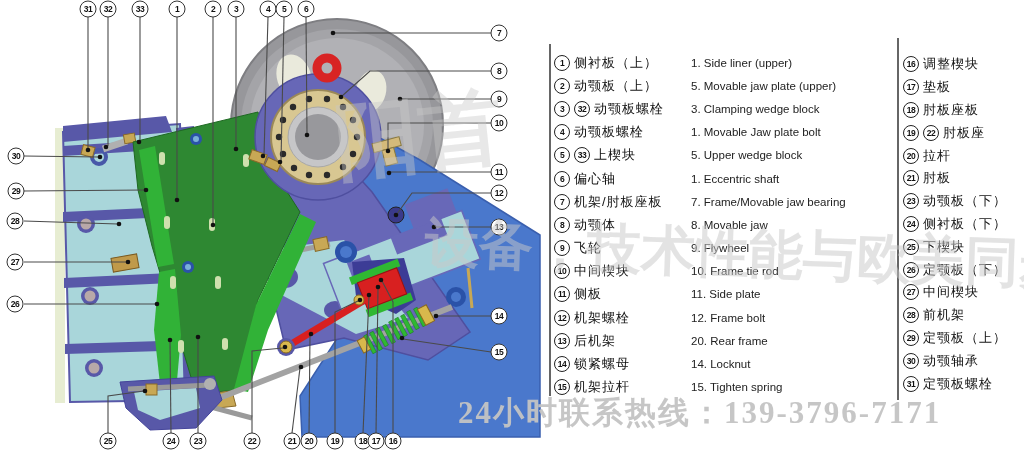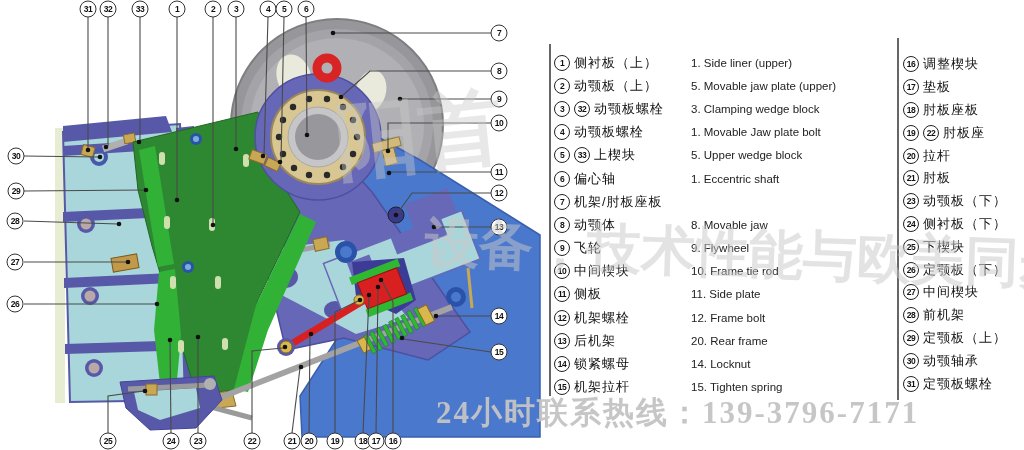--- a/index.html
+++ b/index.html
@@ -20,21 +20,21 @@
         text-align:center;margin-right:4px;letter-spacing:-0.5px;}
   .cnum:empty{display:none;}
   .zh{font-size:13px;font-weight:normal;color:#111;white-space:nowrap;letter-spacing:1px;}
   .en{position:absolute;left:137px;font-size:11.5px;color:#222;white-space:nowrap;}
   .vdivider{position:absolute;width:2px;background:#666;z-index:3;}
   
   .wm{position:absolute;color:#c9c9c9;z-index:6;pointer-events:none;white-space:nowrap;
       font-weight:bold;font-family:"Liberation Serif","DejaVu Serif",serif;}
   #wm-brand{left:335px;top:78px;font-size:84px;opacity:.42;transform:rotate(-6deg);}
   #wm-slogan{left:425px;top:218px;font-size:54px;opacity:.5;transform:rotate(2deg);}
-  #wm-hotline{left:436px;top:392px;font-size:31px;color:#c4c4c4;opacity:.95;letter-spacing:2px;}
+  #wm-hotline{left:458px;top:392px;font-size:31px;color:#c4c4c4;opacity:.95;letter-spacing:2px;}
 </style>
 </head>
 <body>
 
 <div id="stage">
 
   <svg id="machine-svg" width="1024" height="450" viewBox="0 0 1024 450">
 
     <g>
       <circle cx="337" cy="125" r="106" fill="#97979b" stroke="#7e7e82" stroke-width="2"></circle>
@@ -373,20 +373,21 @@
         <span class="cnum">6</span>
 
         <span class="zh">偏心轴</span>
         <span class="en">1. Eccentric shaft</span>
       </div>
 
       <div class="lrow">
         <span class="cnum">7</span>
 
         <span class="zh">机架/肘板座板</span>
+        <span class="en">7. Frame/Movable jaw bearing</span>
       </div>
 
       <div class="lrow">
         <span class="cnum">8</span>
 
         <span class="zh">动颚体</span>
         <span class="en">8. Movable jaw</span>
       </div>
 
       <div class="lrow">

